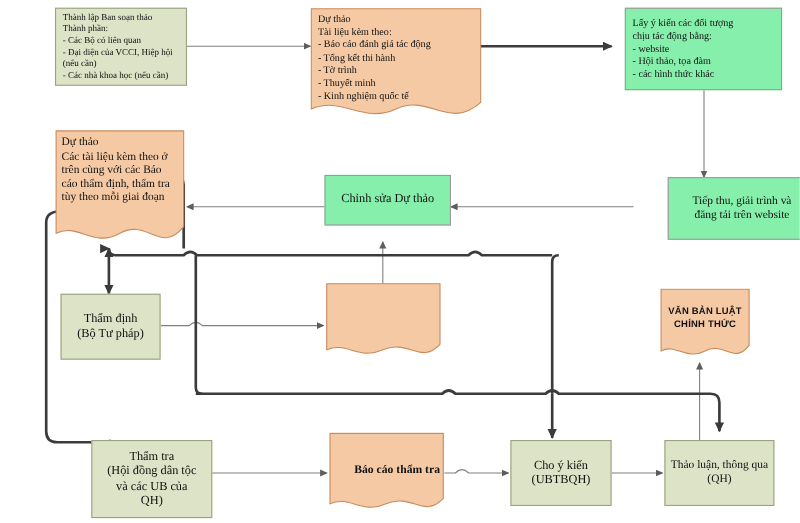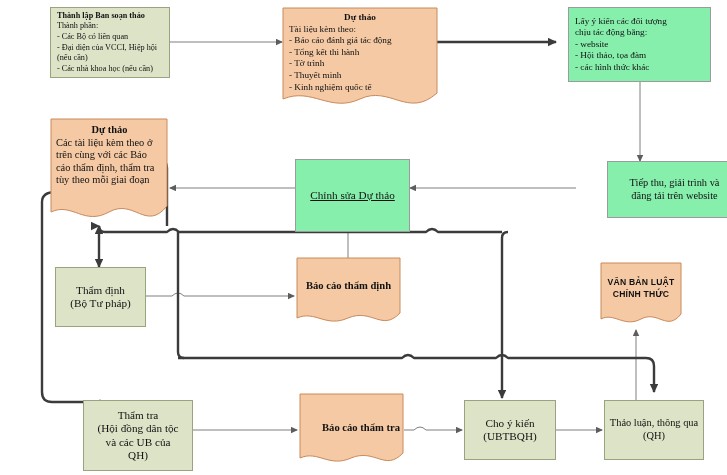--- a/index.html
+++ b/index.html
@@ -14,21 +14,21 @@
   .rectnode{
     border:1px solid #7a7a7a;
     display:flex;flex-direction:column;
     justify-content:center;
   }
   .green{background:#dde3c6;border-color:#9aa37f;}
   .grey{background:#86efac;border-color:#9b9b9b;}
   .centered{align-items:center;text-align:center;}
   .lefttext{align-items:flex-start;text-align:left;}
   .pad{padding:4px 6px;}
-  .title-b{font-weight:bold;text-align:center;}
+  .title-b{font-weight:normal;}
   .doc{position:absolute;}
   .doc svg{position:absolute;left:0;top:0;}
   .doc .doctext{position:relative;box-sizing:border-box;width:100%;}
   .fs8{font-size:8.2px;line-height:10.6px;}
   .fs9{font-size:9.2px;line-height:11.6px;}
   .fs10{font-size:10.4px;line-height:12.6px;}
   .fs11{font-size:11.2px;line-height:13.4px;}
   .fs11b{font-size:10.6px;line-height:13px;font-weight:bold;}
   .sanscaps{font-family:"Liberation Sans","DejaVu Sans",sans-serif;font-weight:bold;font-size:8.6px;line-height:12px;letter-spacing:.2px;}
   .line{display:block;white-space:pre;}
@@ -133,41 +133,38 @@
     </svg>
     <div class="doctext lefttext fs10" style="padding:6px 5px 0 6px;">
       <span class="line title-b">Dự thảo</span>
       <span class="line">Các tài liệu kèm theo ở</span>
       <span class="line">trên cùng với các Báo</span>
       <span class="line">cáo thẩm định, thẩm tra</span>
       <span class="line">tùy theo mỗi giai đoạn</span>
     </div>
   </div>
 
-  <div class="node rectnode grey centered fs11" style="left:295px;top:159px;width:115px;height:73px;text-decoration:underline;">
+  <div class="node rectnode grey centered fs11" style="left:295px;top:159px;width:115px;height:46px;">
     <span class="line">Chỉnh sửa Dự thảo</span>
   </div>
 
   <div class="node rectnode grey centered fs10" style="left:576px;top:161px;width:135px;height:57px;margin-left:31px;">
     <span class="line">Tiếp thu, giải trình và</span>
     <span class="line">đăng tải trên website</span>
   </div>
 
   <div class="node rectnode green centered fs11" style="left:55px;top:267px;width:91px;height:60px;">
     <span class="line">Thẩm định</span>
     <span class="line">(Bộ Tư pháp)</span>
   </div>
 
   <div class="doc" style="left:296px;top:257px;width:105px;height:73px;">
     <svg width="105" height="73" viewBox="0 0 105 73">
       <path d="M1,1 H104 V56 C86,75 76,51 52,61 C30,71 19,53 1,61 Z" fill="#f4c9a4" stroke="#c98a5c" stroke-width="1"></path>
     </svg>
-    <div class="doctext centered fs11b" style="padding:22px 4px 0 4px;text-align:center;">
-      <span class="line">Báo cáo thẩm định</span>
-    </div>
   </div>
 
   <div class="doc" style="left:600px;top:262px;width:82px;height:68px;">
     <svg width="82" height="68" viewBox="0 0 82 68">
       <path d="M1,1 H81 V52 C67,70 58,48 41,57 C24,66 14,50 1,57 Z" fill="#f4c9a4" stroke="#c98a5c" stroke-width="1"></path>
     </svg>
     <div class="doctext sanscaps" style="padding:14px 3px 0 3px;text-align:center;">
       <span class="line">VĂN BẢN LUẬT</span>
       <span class="line">CHÍNH THỨC</span>
     </div>

